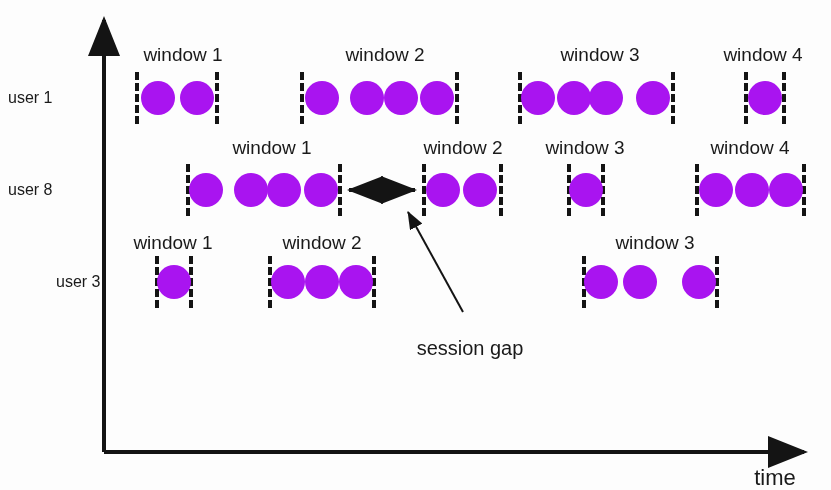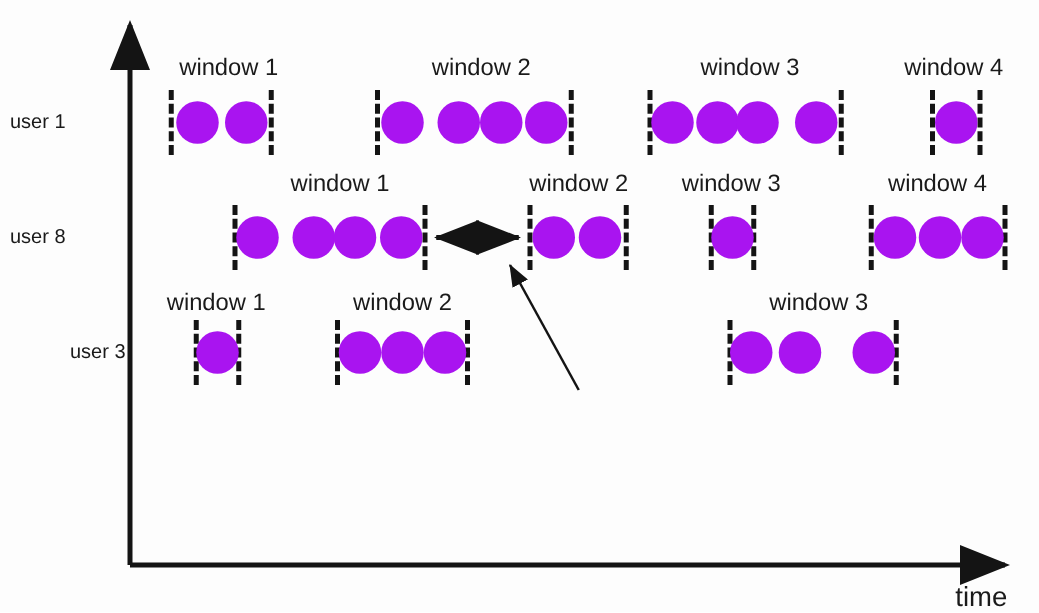--- a/index.html
+++ b/index.html
@@ -62,21 +62,20 @@
     color: #1a1a1a;
     white-space: nowrap;
     transform: translate(-50%, -50%);
   }
   .time-label {
     position: absolute;
     font-size: 22px;
     color: #1a1a1a;
     white-space: nowrap;
     transform: translate(-50%, -50%);
-    margin-left: 10px;
   }
   .watermark {
     position: absolute;
     font-size: 17px;
     color: #c9ccd4;
     white-space: nowrap;
     letter-spacing: 1px;
     transform: translate(-50%, -50%);
   }
 </style>
@@ -155,17 +154,18 @@
       <div class="event-dot" style="left: 601px; top: 282px; width: 34px; height: 34px; background: rgb(169, 20, 240);"></div>
       <div class="event-dot" style="left: 640px; top: 282px; width: 34px; height: 34px; background: rgb(169, 20, 240);"></div>
       <div class="event-dot" style="left: 699px; top: 282px; width: 34px; height: 34px; background: rgb(169, 20, 240);"></div>
     </div>
 
   <svg class="gap-arrow-svg" viewBox="0 0 831 490">
     <line x1="349" y1="190" x2="415" y2="190" stroke="#141414" stroke-width="4" marker-end="url(#arrowhead-sm)" marker-start="url(#arrowtail-sm)"></line>
     <line x1="463" y1="312" x2="408" y2="212" stroke="#141414" stroke-width="2" marker-end="url(#arrowhead-sm)"></line>
   </svg>
 
+  <div class="gap-label" style="left:470px; top:348px;">session gap</div>
 
 
   <div class="time-label" style="left:775px; top:478px;">time</div>
 
 </div>
 
 </body></html>

